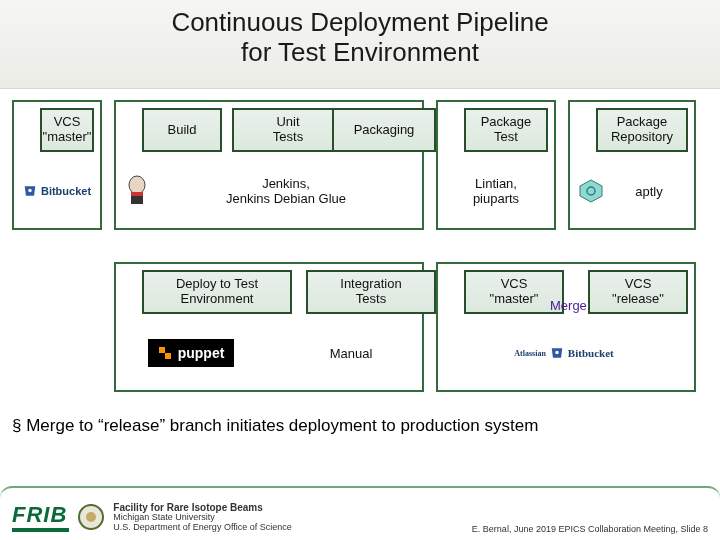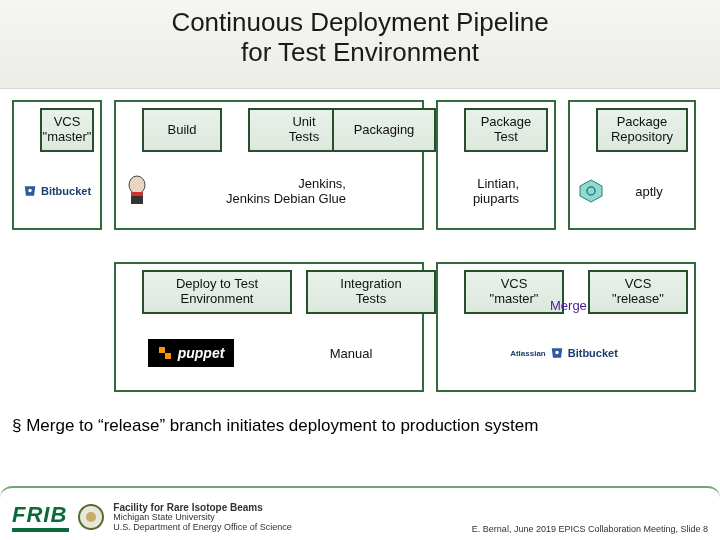--- a/index.html
+++ b/index.html
@@ -57,21 +57,21 @@
     margin-left: 20px;
   }
   .pbox-top { top: 6px; height: 44px; }
   .tool {
     position: absolute;
     top: 62px;
     height: 54px;
     display: flex;
     align-items: center;
     justify-content: center;
-    text-align: right;
+    text-align: center;
     font-size: 13px;
     color: #111;
   }
   .bullet-row {
     position: absolute;
     left: 12px; right: 12px;
     top: 416px;
     font-size: 17px;
     color: #000;
   }
@@ -134,21 +134,21 @@
         <svg viewBox="0 0 24 24">
             <path fill="#2d5aa0" d="M3 4l2 16h14l2-16H3zm9 10a3 3 0 110-6 3 3 0 010 6z"></path>
           </svg>
         <span>Bitbucket</span>
       </span>
     </div>
   </div>
 
   <div class="group g-bld">
     <div class="pbox pbox-top" style="left:6px; width:80px;">Build</div>
-    <div class="pbox pbox-top" style="left:112px; width:112px; white-space:pre-line;">Unit
+    <div class="pbox pbox-top" style="left:96px; width:112px; white-space:pre-line;">Unit
 Tests</div>
     <div class="pbox pbox-top" style="left:196px; width:104px;">Packaging</div>
     <div class="tool" style="left:6px; width:30px;">
       <svg width="26" height="34" viewBox="0 0 26 34">
         <ellipse cx="13" cy="11" rx="8" ry="9" fill="#e8d6c4" stroke="#444"></ellipse>
         <rect x="7" y="18" width="12" height="12" fill="#333"></rect>
         <rect x="7" y="18" width="12" height="4" fill="#c33"></rect>
       </svg>
     </div>
     <div class="tool" style="left:40px; right:6px; white-space:pre-line;">Jenkins,
@@ -176,38 +176,38 @@
 </div>
 
 <div class="stage row2">
 
   <div class="group g-dep">
     <div class="pbox pbox-top" style="left:6px; width:150px; white-space:pre-line;">Deploy to Test
 Environment</div>
     <div class="pbox pbox-top" style="left:170px; width:130px; white-space:pre-line;">Integration
 Tests</div>
     <div class="tool" style="left:20px; width:110px;">
-      <span style="background:#000; color:#fff; padding:6px 10px; display:inline-flex; align-items:center; gap:6px; font-weight:bold; font-size:14px;font-style:italic;">
+      <span style="background:#000; color:#fff; padding:6px 10px; display:inline-flex; align-items:center; gap:6px; font-weight:bold; font-size:14px;">
         <svg width="14" height="14" viewBox="0 0 14 14">
             <rect x="1" y="1" width="6" height="6" fill="#f89406"></rect>
             <rect x="7" y="7" width="6" height="6" fill="#f89406"></rect>
           </svg>
         puppet
       </span>
     </div>
     <div class="tool" style="left:170px; width:130px;">Manual</div>
   </div>
 
   <div class="group g-vcs2">
     <div class="pbox pbox-top" style="left:6px; width:100px; white-space:pre-line;">VCS
 "master"</div>
     <div class="pbox pbox-top" style="right:6px; width:100px; white-space:pre-line;">VCS
 "release"</div>
     <div class="merge-lbl" style="left:112px; top:34px;">Merge</div>
-    <div class="tool" style="left:0; right:4px;">
+    <div class="tool" style="left:0; right:4px;font-family:Liberation Serif, serif;">
       <span class="bb-logo">
         <span style="font-size:8px; color:#1a3e6e;">Atlassian</span>
         <svg viewBox="0 0 24 24">
             <path fill="#2d5aa0" d="M3 4l2 16h14l2-16H3zm9 10a3 3 0 110-6 3 3 0 010 6z"></path>
           </svg>
         <span>Bitbucket</span>
       </span>
     </div>
   </div>
 </div>

